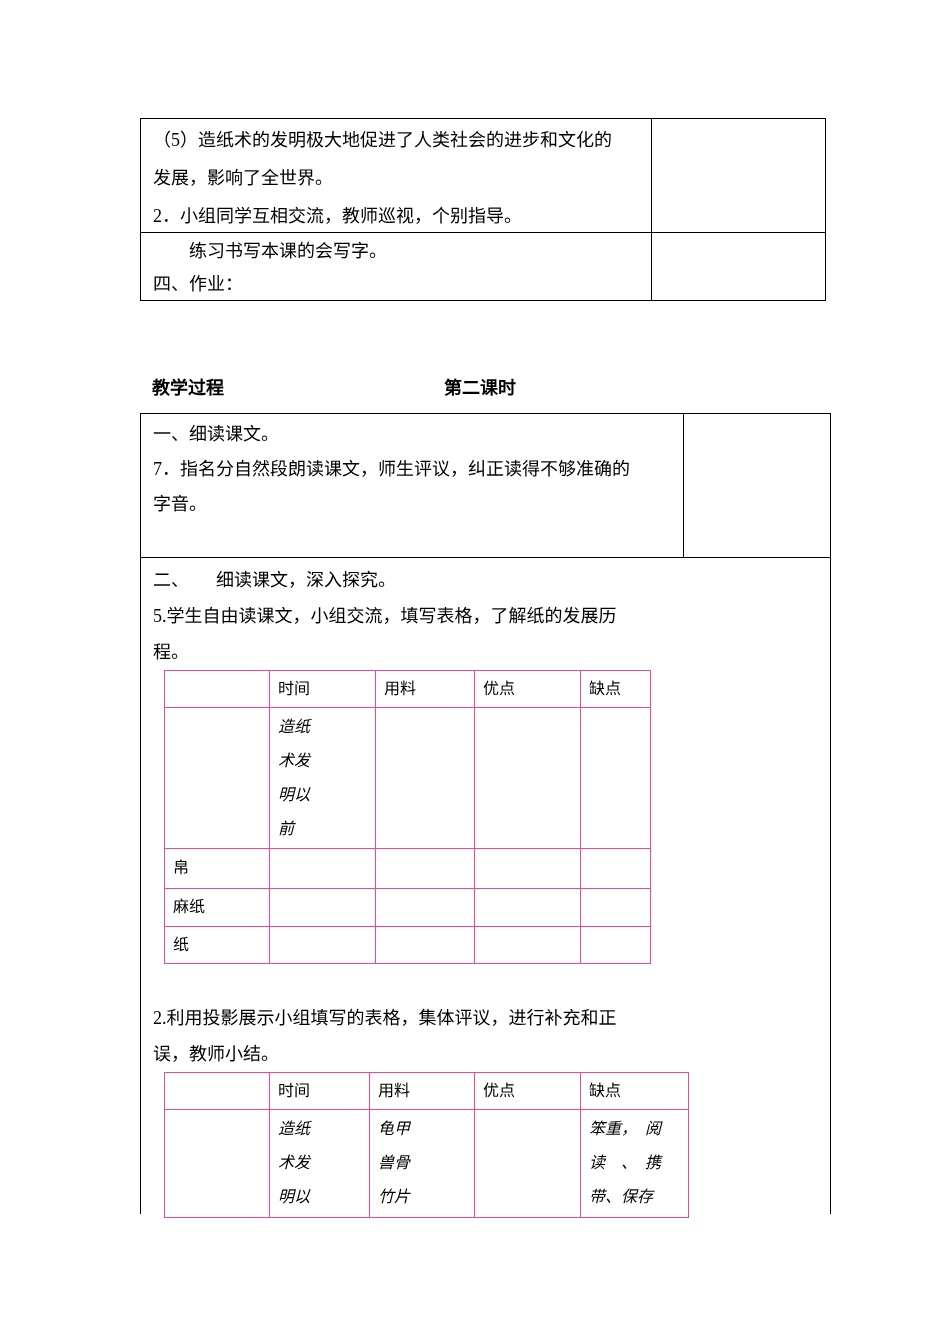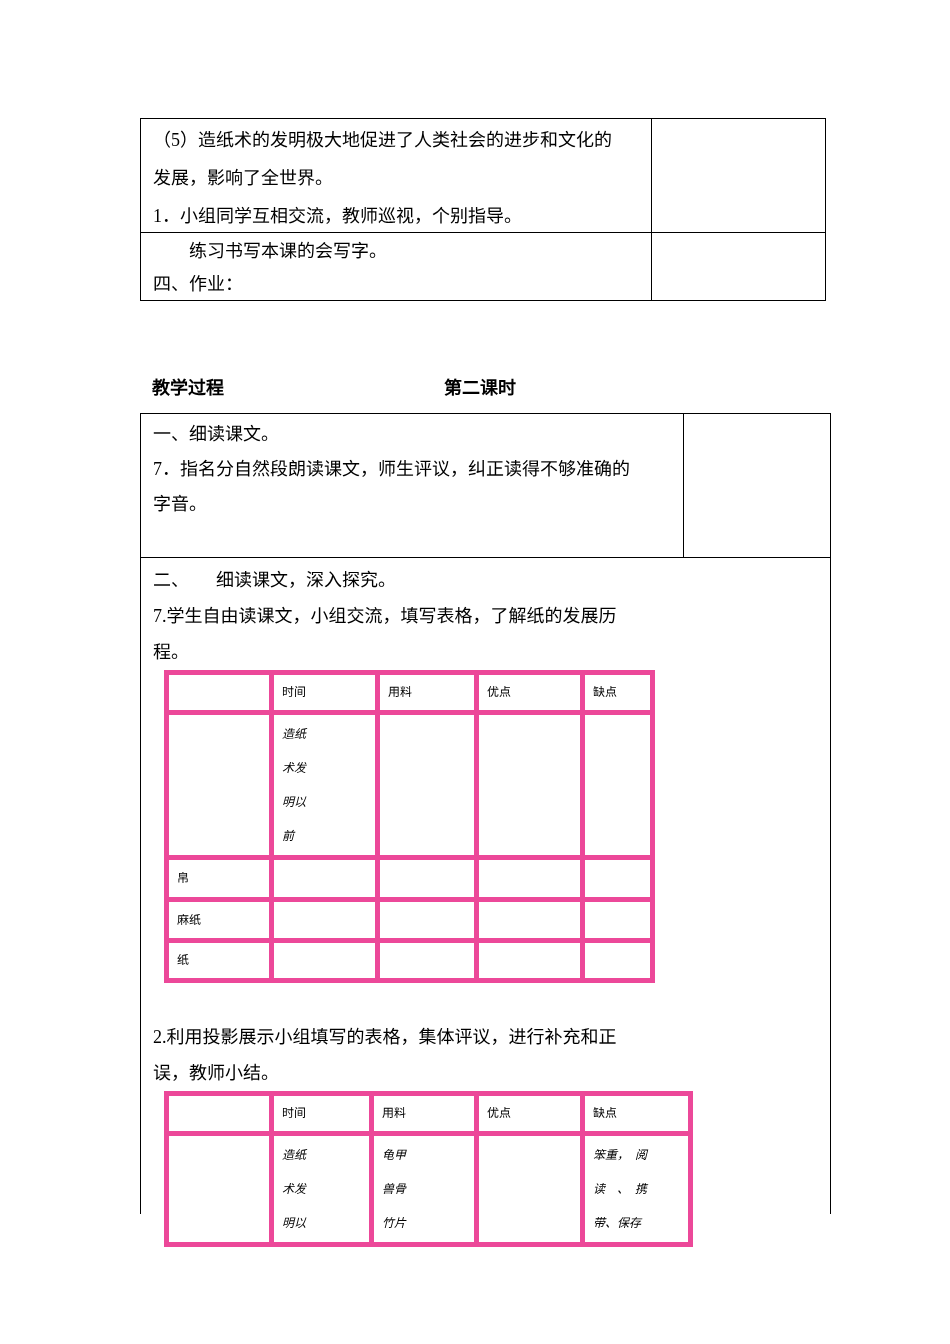--- a/index.html
+++ b/index.html
@@ -32,21 +32,21 @@
   .t-main .orow1{height:144px;border-bottom:1px solid #000;}
   .t-main .orow1 .cell-main{padding-top:3px;}
   .t-main .orow1 .txt{line-height:35px;}
   .t-main .orow2{height:656px;flex-direction:column;}
   .t-main .cell-main{width:542px;}
   .t-main .cell-side{width:147px;}
   .t-main .orow2 .cell-main{padding:4px 12px;}
 
   
   .grid{border-collapse:collapse;table-layout:fixed;margin-left:11px;background:#fff;}
-  .grid td{border:5px solid #ec4899;font-size:12px;vertical-align:top;
+  .grid td{border:1px solid #ec4899;font-size:16px;vertical-align:top;
            padding:2px 8px;overflow:hidden;}
   .gline{line-height:34px;white-space:pre;overflow:hidden;font-style:italic;}
   .ghead td{height:37px;line-height:31px;}
   .ga{width:486px;}
   .ga .gtall td{height:137px;}
   .ga .gr-a td{height:40px;line-height:33px;}
   .ga .gr-b td{height:38px;line-height:32px;}
   .ga .gr-c td{height:37px;line-height:31px;}
   .gb{width:524px;}
   .gb .gtall td{height:108px;}
@@ -55,21 +55,21 @@
 </head>
 <body>
 
 <div class="page">
 
   <div class="otable t-top">
     <div class="orow orow1">
       <div class="cell-main">
         <div class="txt">（5）造纸术的发明极大地促进了人类社会的进步和文化的</div>
         <div class="txt">发展，影响了全世界。</div>
-        <div class="txt">1．小组同学互相交流，教师巡视，个别指导。</div>
+        <div class="txt">2．小组同学互相交流，教师巡视，个别指导。</div>
       </div>
       <div class="cell-side"></div>
     </div>
     <div class="orow orow2">
       <div class="cell-main">
         <div class="txt">　　练习书写本课的会写字。</div>
         <div class="txt">四、作业：</div>
       </div>
       <div class="cell-side"></div>
     </div>
@@ -88,21 +88,21 @@
         <div class="txt">字音。</div>
       </div>
       <div class="cell-side"></div>
     </div>
 
     <div class="orow orow2">
       <div class="cell-main">
 
         <div class="intro">
           <div class="txt">二、　　细读课文，深入探究。</div>
-          <div class="txt">7.学生自由读课文，小组交流，填写表格，了解纸的发展历</div>
+          <div class="txt">5.学生自由读课文，小组交流，填写表格，了解纸的发展历</div>
           <div class="txt">程。</div>
         </div>
 
         <table class="grid ga">
           <colgroup>
             <col style="width:105px">
               <col style="width:106px">
               <col style="width:99px">
               <col style="width:106px">
               <col style="width:70px">

